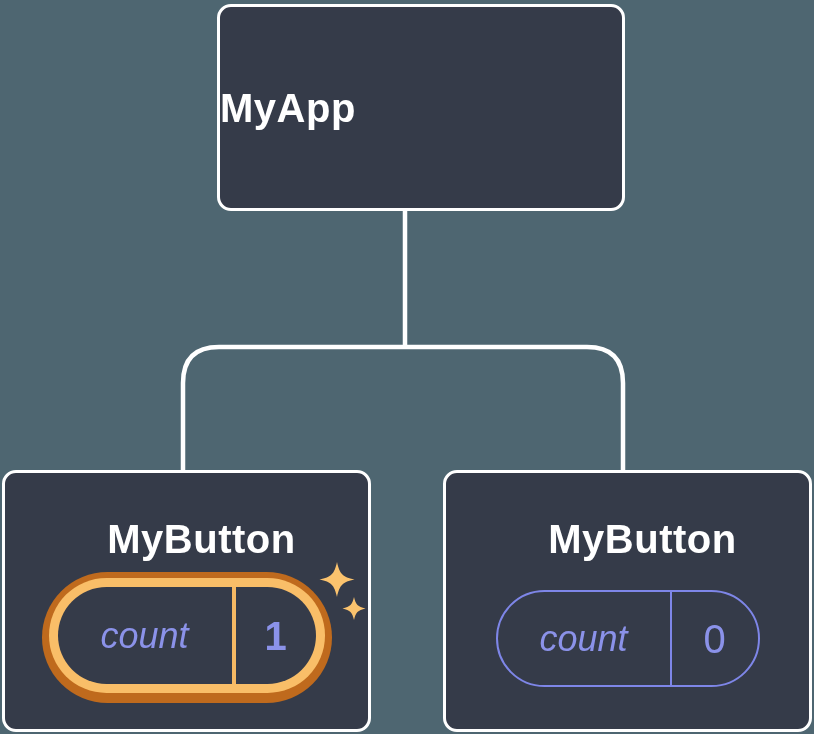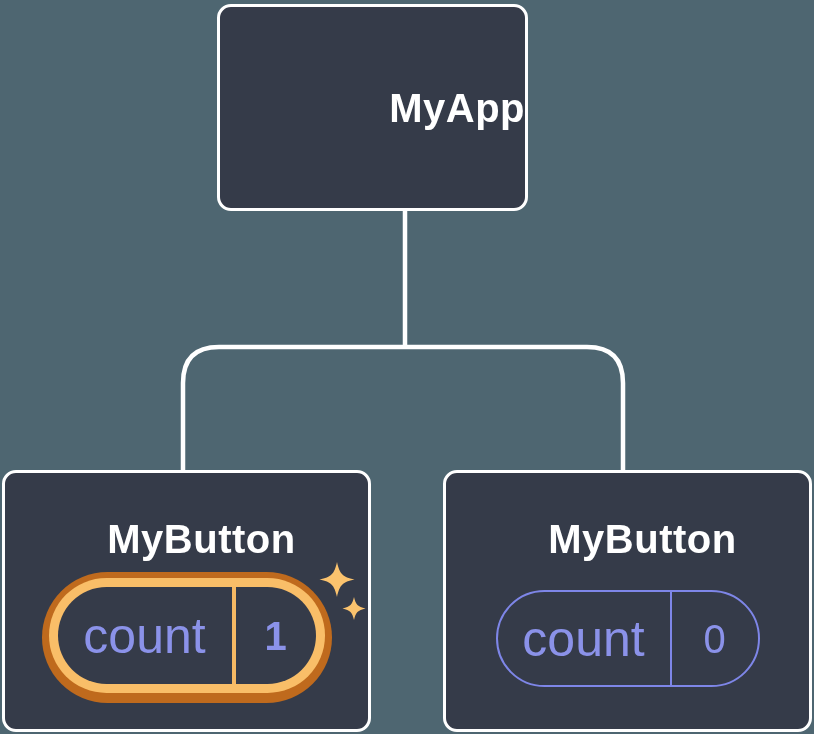--- a/index.html
+++ b/index.html
@@ -23,21 +23,21 @@
     font-family:"Liberation Sans","DejaVu Sans",sans-serif;
     overflow:hidden;
   }
   .connectors{position:absolute;left:0;top:0;width:814px;height:734px;}
   .node{
     position:absolute;
     background:var(--node-bg);
     border:3px solid var(--node-border);
     border-radius:14px;
   }
-  .node-root{left:217px;top:4px;width:311px;height:207px;display:flex;align-items:center;justify-content:flex-end;padding-left:24px;}
+  .node-root{left:217px;top:4px;width:408px;height:207px;display:flex;align-items:center;justify-content:flex-start;}
   .node-child-left{left:2px;top:470px;width:369px;height:262px;}
   .node-child-right{left:443px;top:470px;width:369px;height:262px;}
   .node-label{
     color:var(--label-text);
     font-size:40px;
     font-weight:700;
     letter-spacing:.5px;
     line-height:1;
     text-align:center;
   }
@@ -65,21 +65,21 @@
     padding:9px;
   }
   .state-core{
     width:258px;height:97px;
     background:var(--node-bg);
     border-radius:999px;
     display:flex;align-items:stretch;overflow:hidden;
   }
   .state-core .state-key-cell{flex:1;display:flex;align-items:center;justify-content:center;}
   .state-core .state-value-cell{width:84px;border-left:4px solid var(--highlight-divider);display:flex;align-items:center;justify-content:center;}
-  .state-key{color:var(--state-text);font-size:50px;line-height:1;}
+  .state-key{color:var(--state-text);font-size:36px;line-height:1;font-style:italic;}
   .state-value{color:var(--state-text);font-size:40px;line-height:1;}
   .state-glow .state-value{font-weight:700;}
   .sparkles{position:absolute;left:298px;top:84px;width:72px;height:72px;z-index:3;}
 </style>
 </head>
 <body>
 
 <svg class="connectors" viewBox="0 0 814 734" aria-hidden="true">
   <path d="M405 209 V347" fill="none" style="stroke:var(--connector)" stroke-width="4.5"></path>
   <path d="M183 472 V383 Q183 347 219 347 H587 Q623 347 623 383 V472" fill="none" style="stroke:var(--connector)" stroke-width="4.5"></path>

